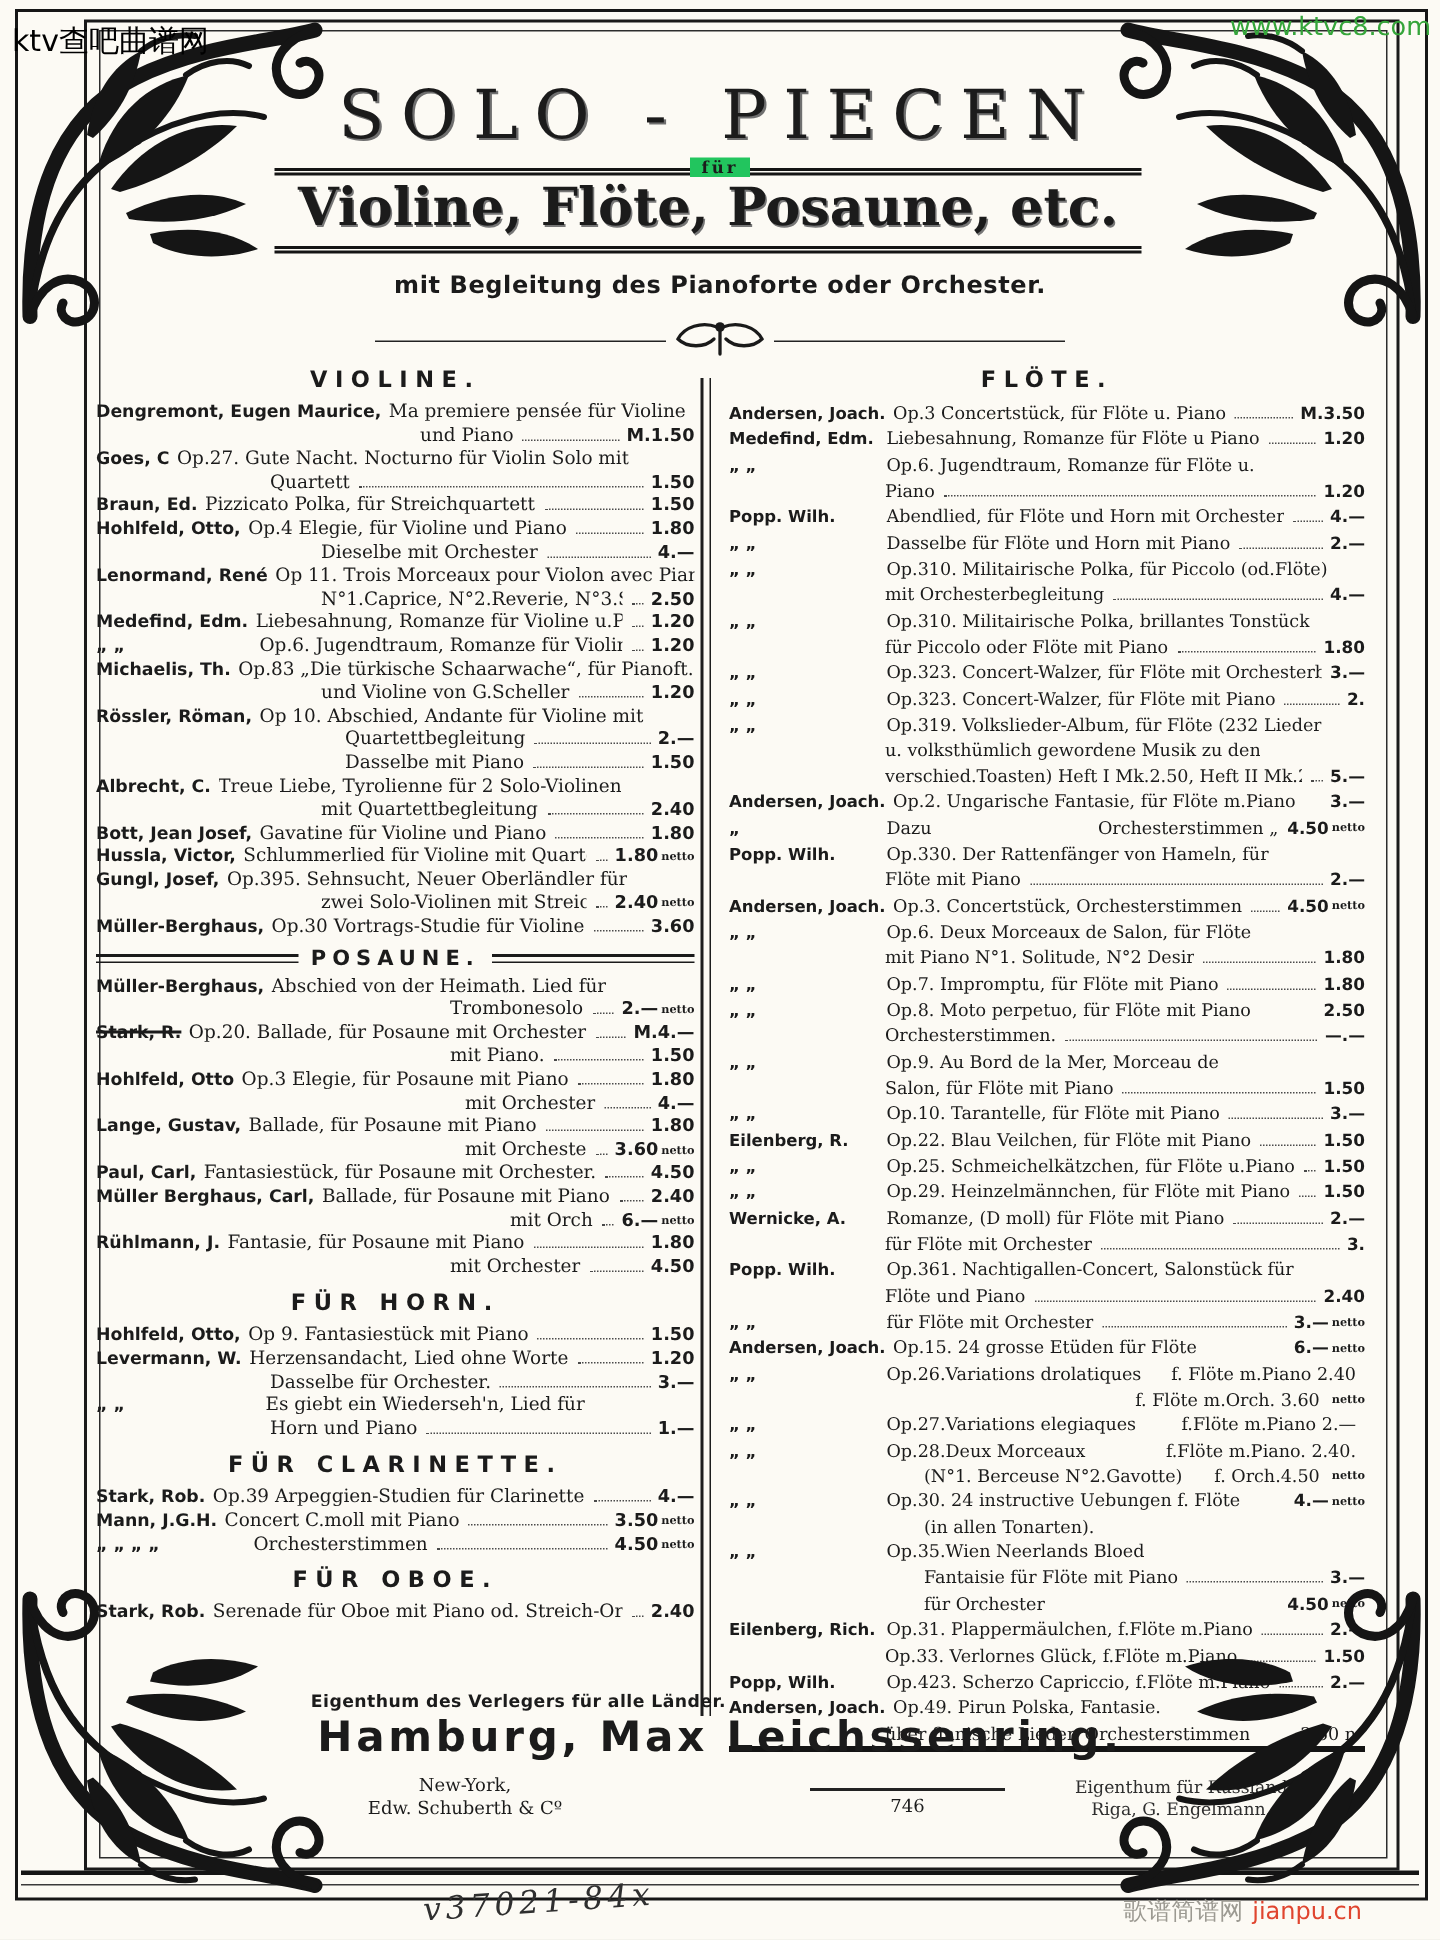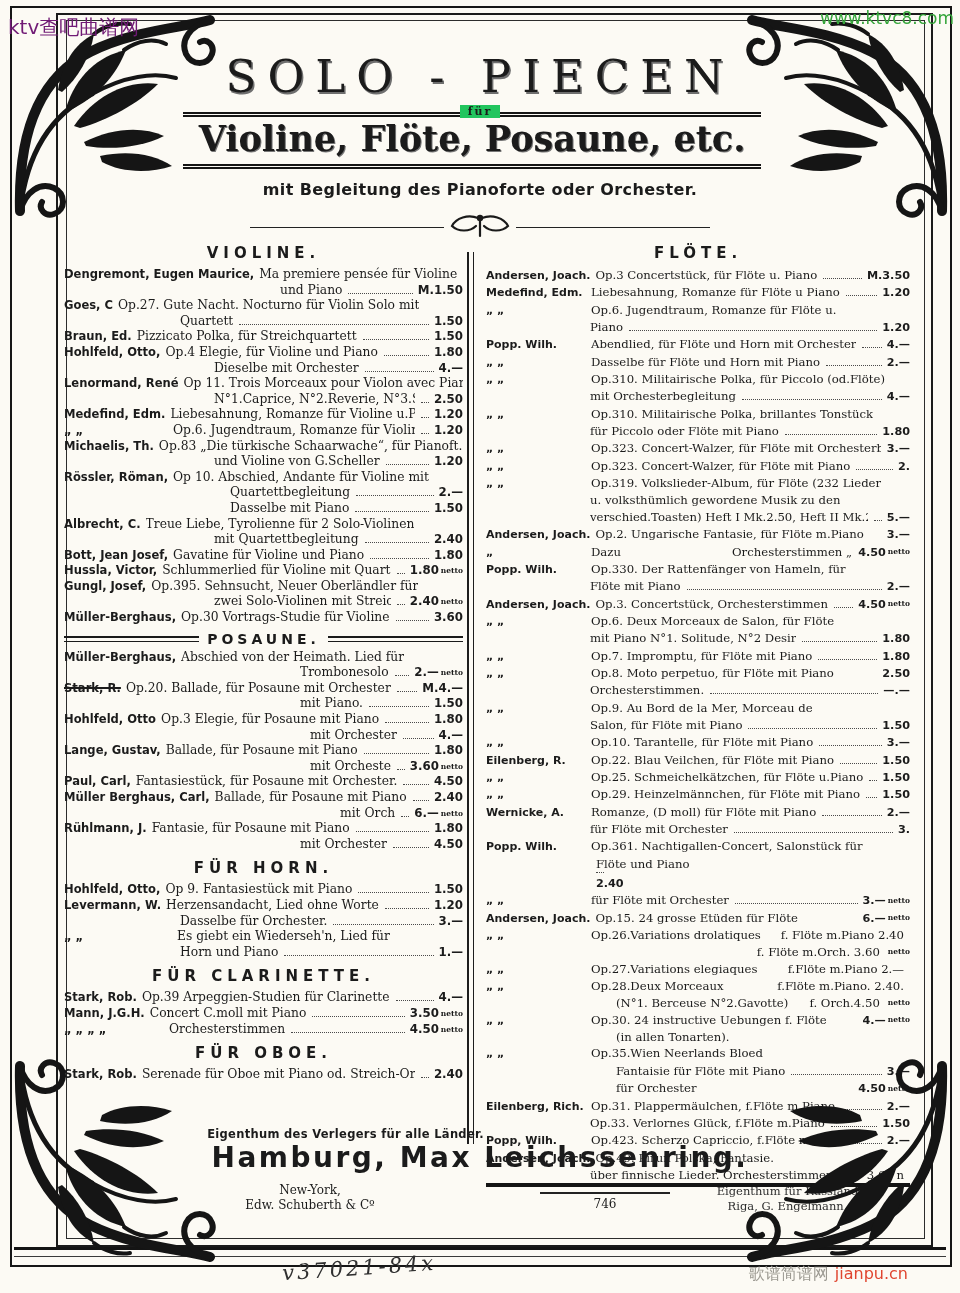--- a/index.html
+++ b/index.html
@@ -67,21 +67,21 @@
     font-family:"DejaVu Sans",sans-serif;letter-spacing:2.5px;z-index:3;}
   .agent-ny{position:absolute;top:1183px;left:225px;width:170px;text-align:center;font-size:12px;z-index:3;line-height:15px;}
   .plate-block{position:absolute;top:1192px;left:540px;width:130px;text-align:center;font-size:12px;z-index:3;}
   .plate-block .rule{border-top:2px solid #222;margin-bottom:3px;}
   .agent-ru{position:absolute;top:1184px;left:695px;width:185px;text-align:center;font-size:11.5px;z-index:3;line-height:15px;color:#2e2e2e;}
   .handwriting{position:absolute;top:1256px;left:282px;font-size:21px;font-style:italic;letter-spacing:3px;
     transform:rotate(-4deg);color:#2f2f2f;z-index:6;font-family:"DejaVu Serif",serif;}
 
   
   .wm{position:absolute;z-index:10;font-family:"DejaVu Sans",sans-serif;}
-  .wm-tl{left:8px;top:14px;font-size:20px;color:#701a75;}
+  .wm-tl{left:8px;top:14px;font-size:20px;color:#000000;}
   .wm-tr{right:6px;top:8px;font-size:17px;color:#35a53a;}
   .wm-br{right:52px;bottom:8px;font-size:16px;}
   .wm-br .gray{color:#9c9a92;}
   .wm-br .red{color:#e0452f;margin-left:6px;}
 </style>
 </head>
 <body>
 
 <div class="page">
 
@@ -583,21 +583,21 @@
         </div>
         <div class="row" style="padding-left: 104px;">
           <span class="txt">für Flöte mit Orchester</span>
           <span class="lead"></span>
           <span class="price">3.</span>
         </div>
         <div class="row">
           <span class="comp" style="min-width: 100px;">Popp. Wilh.</span>
           <span class="txt">Op.361. Nachtigallen-Concert, Salonstück für</span>
         </div>
-        <div class="row" style="padding-left: 104px; flex-direction: column;">
+        <div class="row" style="padding-left: 104px;">
           <span class="txt">Flöte und Piano</span>
           <span class="lead"></span>
           <span class="price">2.40</span>
         </div>
         <div class="row">
           <span class="comp" style="min-width: 100px;">„       „</span>
           <span class="txt">für Flöte mit Orchester</span>
           <span class="lead"></span>
           <span class="price">3.—</span>
           <span class="netto">netto</span>

